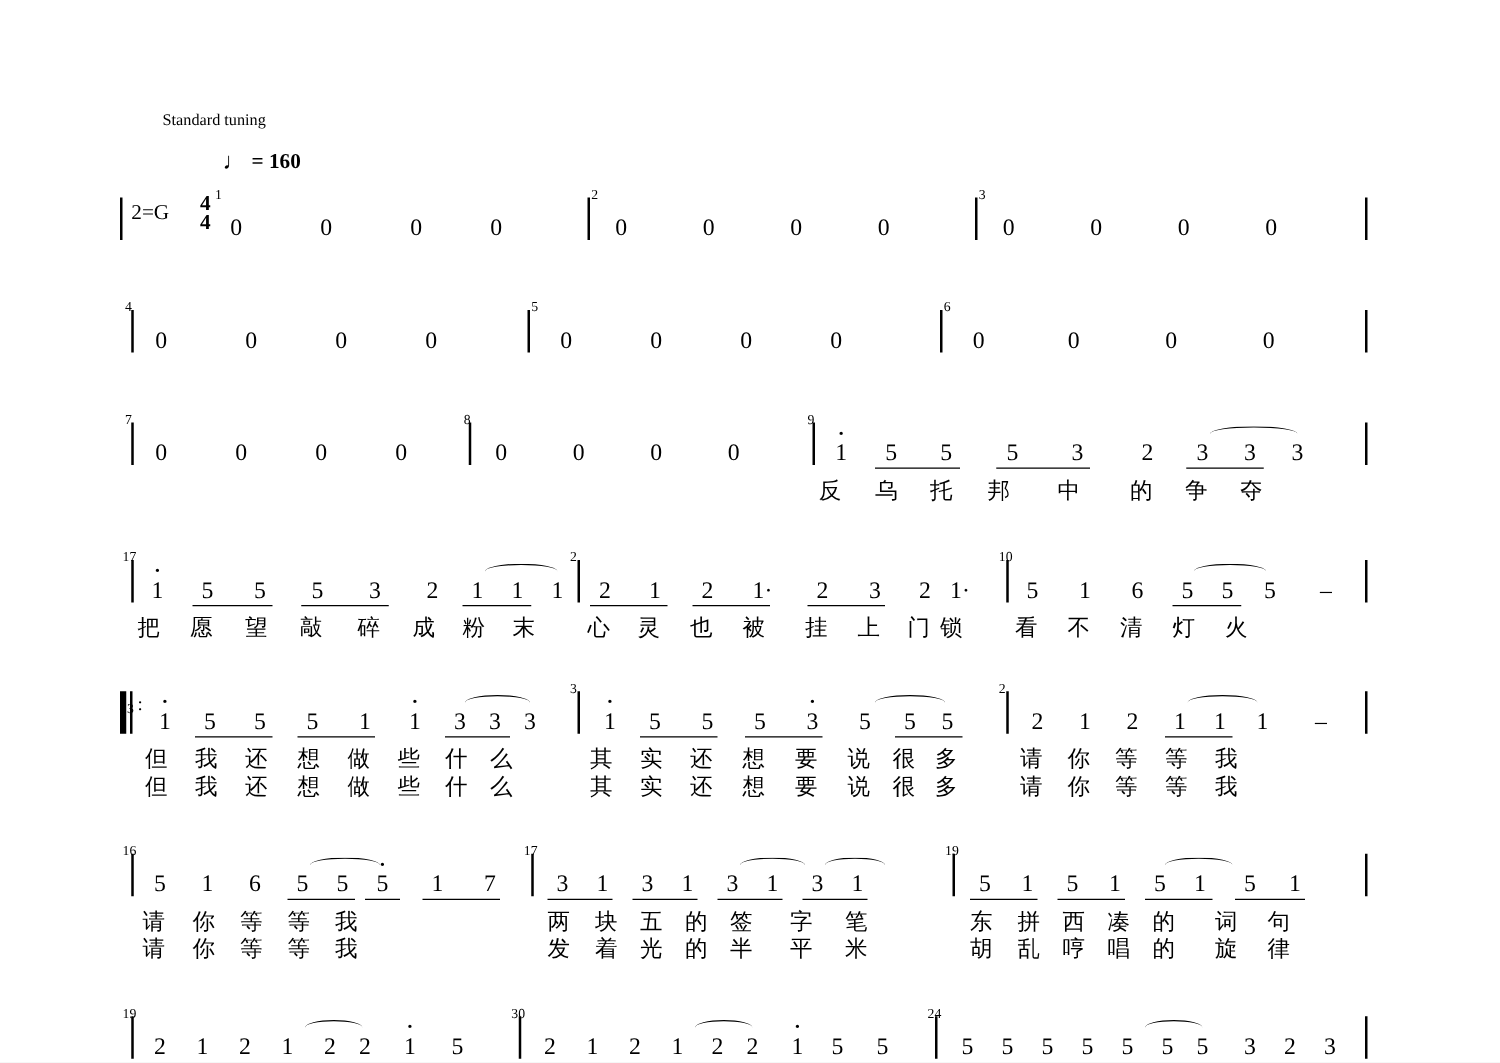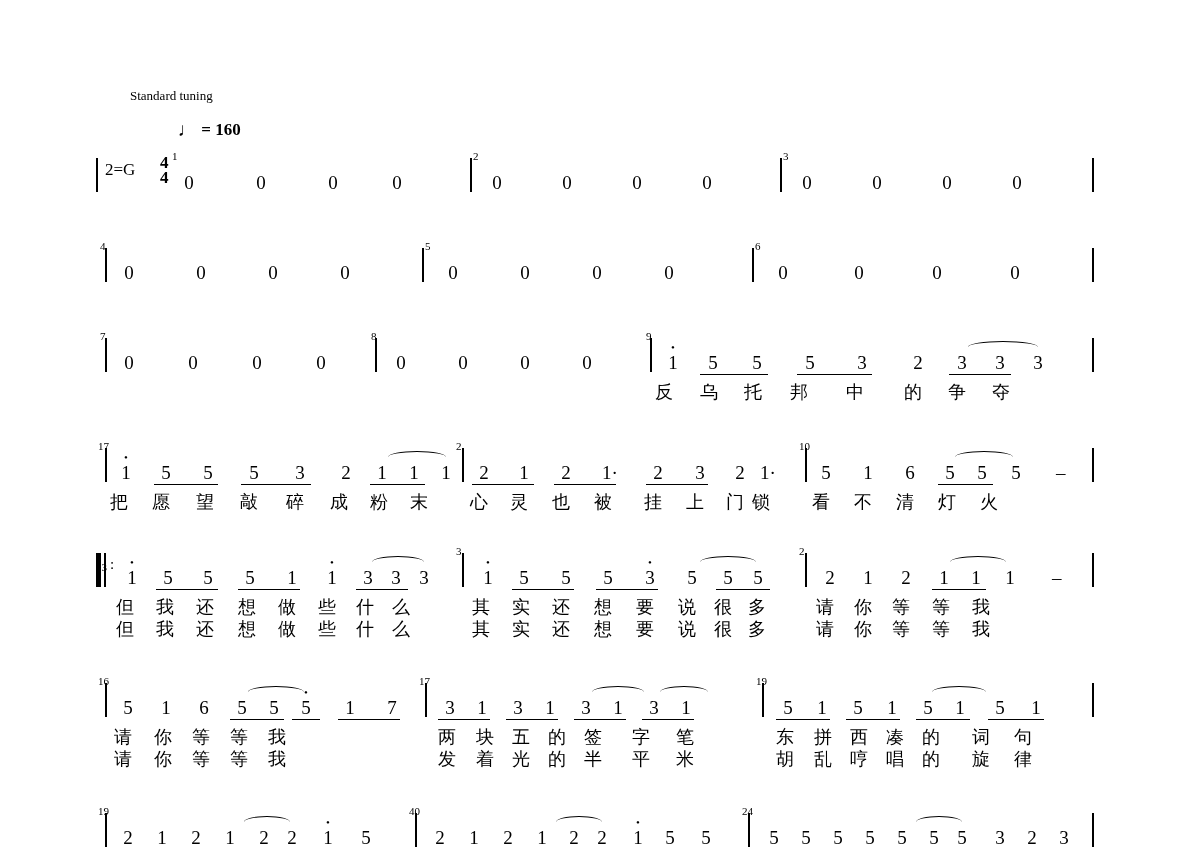--- a/index.html
+++ b/index.html
@@ -529,21 +529,21 @@
     <div class="note-cell" style="left:254px; top:22px; width:20px;">2</div>
     <div class="note-cell" style="left:282px; top:22px; width:20px;">2</div>
     <div class="tie" style="left:244px; top:11px; width:46px;"></div>
     <div class="note-cell" style="left:318px; top:22px; width:20px;">
       <span class="dot-above">•</span>
       <span>1</span>
     </div>
     <div class="note-cell" style="left:356px; top:22px; width:20px;">5</div>
 
     <div class="barline" style="left:415px; top:8px; height:34px;"></div>
-    <div class="measure-num" style="left:409px; top:0px;">40</div>
+    <div class="measure-num" style="left:409px; top:0px;">30</div>
     <div class="note-cell" style="left:430px; top:22px; width:20px;">2</div>
     <div class="note-cell" style="left:464px; top:22px; width:20px;">1</div>
     <div class="note-cell" style="left:498px; top:22px; width:20px;">2</div>
     <div class="note-cell" style="left:532px; top:22px; width:20px;">1</div>
     <div class="note-cell" style="left:564px; top:22px; width:20px;">2</div>
     <div class="note-cell" style="left:592px; top:22px; width:20px;">2</div>
     <div class="tie" style="left:556px; top:11px; width:46px;"></div>
     <div class="note-cell" style="left:628px; top:22px; width:20px;">
       <span class="dot-above">•</span>
       <span>1</span>

